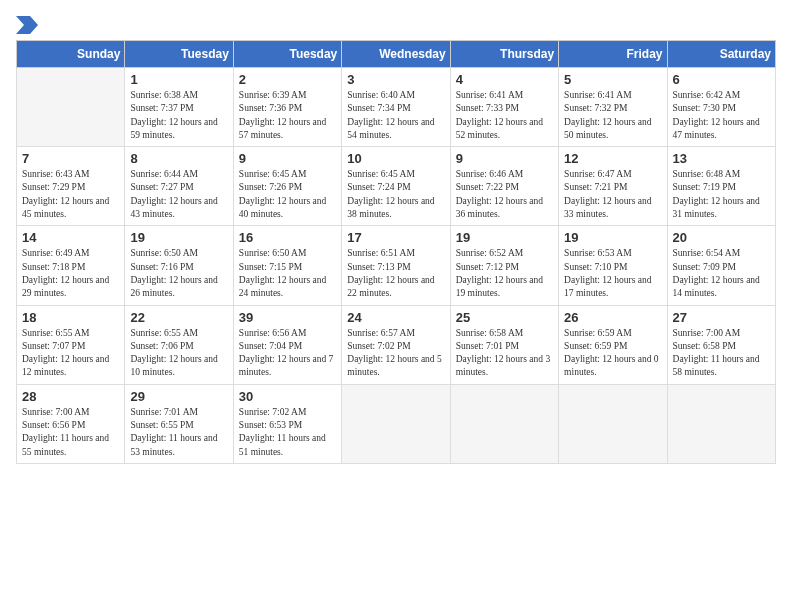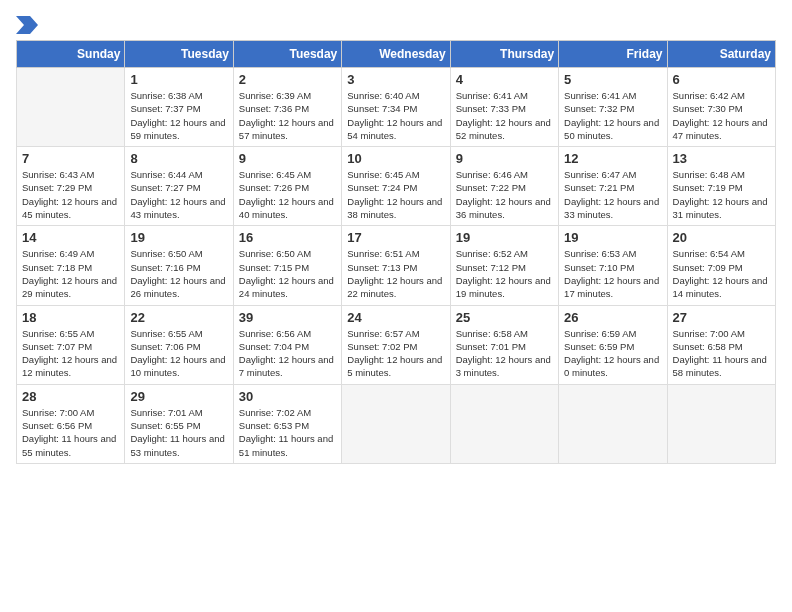--- a/index.html
+++ b/index.html
@@ -71,20 +71,21 @@
       font-size: 13px;
       font-weight: bold;
       color: #333;
       display: block;
       margin-bottom: 2px;
     }
     .day-info {
       font-size: 9.5px;
       color: #333;
       line-height: 1.4;
+      font-family: Liberation Serif, serif;
     }
   </style>
 </head>
 <body>
 
 <div class="header">
   <div class="logo">
     <div style="display:flex;flex-direction:column;align-items:center">
       <div style="display:flex;align-items:center">
         <span class="logo-text-general"></span>

